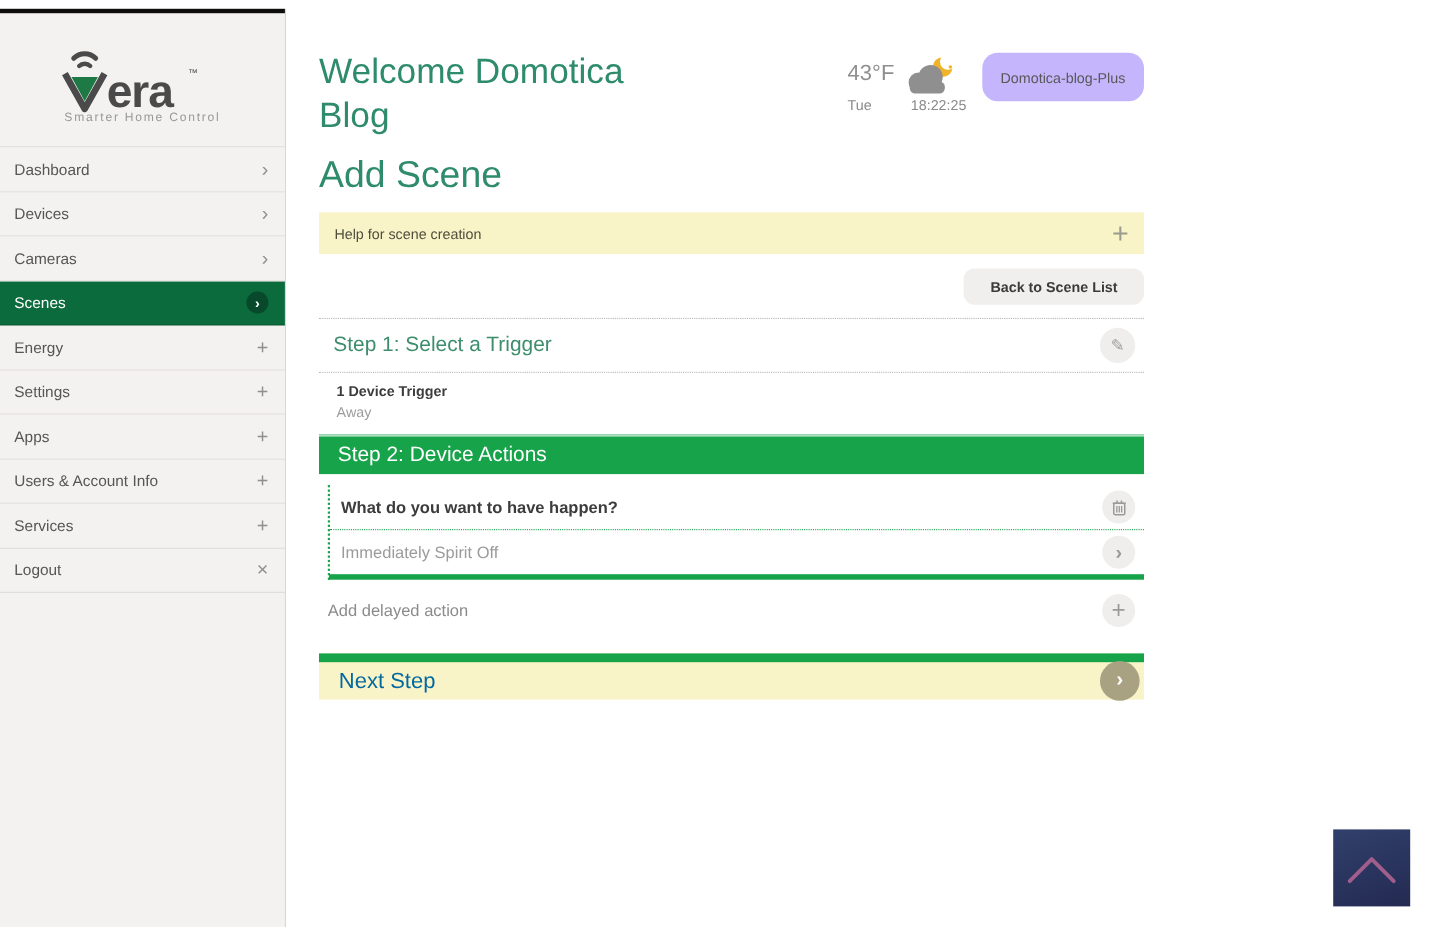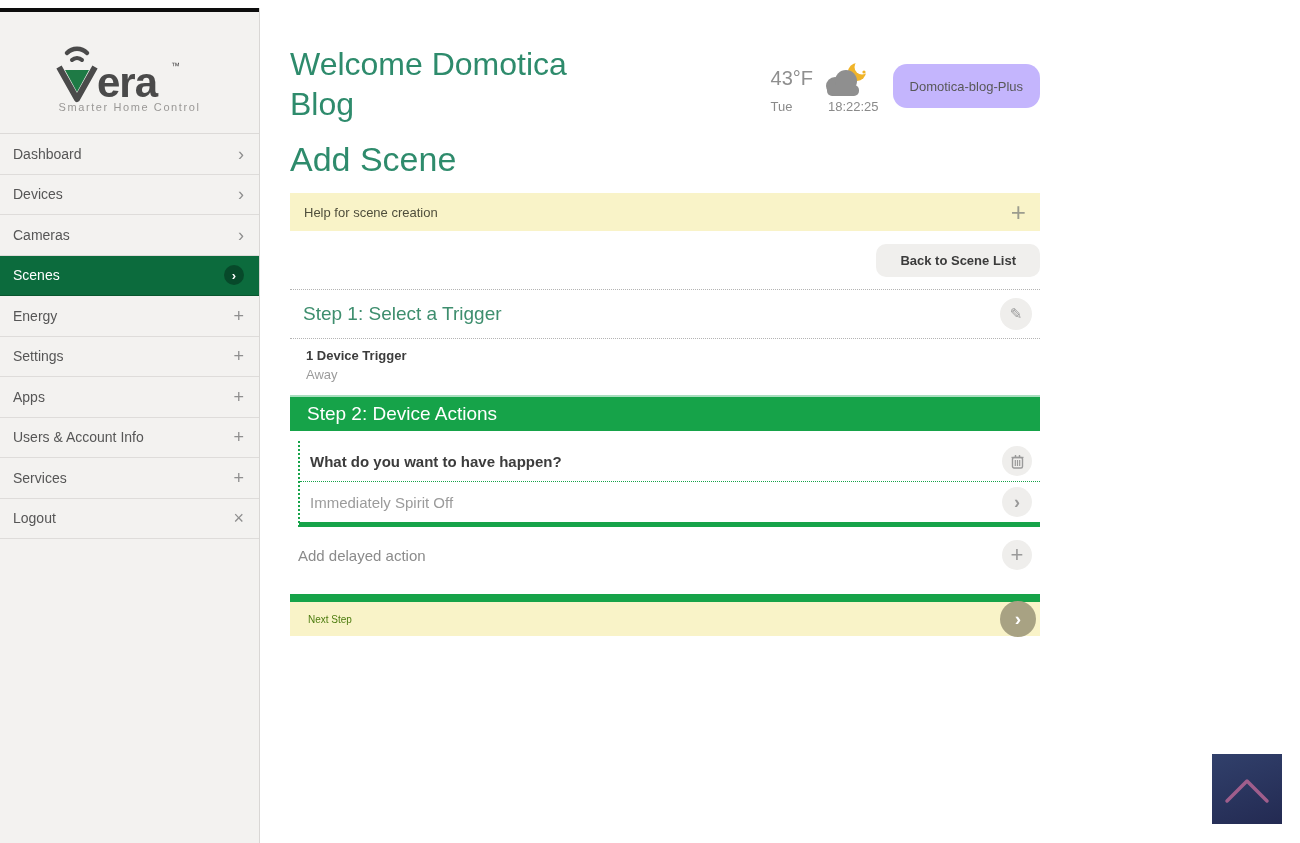--- a/index.html
+++ b/index.html
@@ -29,21 +29,21 @@
 
   
   .main { position:absolute; left:261px; top:0; right:0; bottom:0;
     background:#ffffff; }
   .content { width:750px; margin-left:29px; }
 
   .header-row { display:flex; justify-content:space-between;
     margin-top:44px; }
   h1.welcome { font-size:32px; font-weight:300; color:#2e8b6c;
     line-height:1.25; width:340px; }
-  .header-right { display:flex; gap:14px; margin-top:4px;align-items:center; }
+  .header-right { display:flex; gap:14px; margin-top:4px; }
   .weather-col { width:108px; }
   .weather-top { display:flex; align-items:flex-start; gap:8px; }
   .temp { font-size:20px; color:#8f8f8f; margin-top:8px; }
   .weather-bottom { display:flex; justify-content:space-between;
     font-size:13px; color:#8a8a8a; margin-top:0px;gap:11px; }
   .controller-btn { height:44px; background:#c4b5fd; border:none;
     border-radius:14px; padding:0 17px; font-size:13px; color:#585858;
     font-family:"Liberation Sans", sans-serif; cursor:pointer; }
 
   h2.page-title { font-size:34px; font-weight:300; color:#2e8b6c;
@@ -91,21 +91,21 @@
   .chev-glyph { font-size:18px; font-weight:bold; }
   .plus-glyph { font-size:22px; font-weight:300; }
 
   .delayed-row { display:flex; justify-content:space-between;
     align-items:center; padding:13px 8px 13px 8px; }
   .delayed-text { font-size:15px; color:#8b8b8b; }
 
   .next-step { margin-top:11px; border-top:8px solid #16a349;
     background:#f9f3c8; height:42px; display:flex; align-items:center;
     justify-content:space-between; padding:0 4px 0 18px; cursor:pointer; }
-  .next-label { font-size:10px; color:#4d7c0f; }
+  .next-label { font-size:20px; color:#0369a1; }
   .next-circle { width:36px; height:36px; border-radius:50%;
     background:#a8a283; color:#ffffff; display:flex; align-items:center;
     justify-content:center; font-size:19px; font-weight:bold; flex:none; }
 
   .scroll-top { position:absolute; right:18px; bottom:19px; width:70px;
     height:70px; background:linear-gradient(160deg,#31406b,#232a52);
     border:none; cursor:pointer; display:flex; align-items:center;
     justify-content:center; }
 </style>
 </head>

